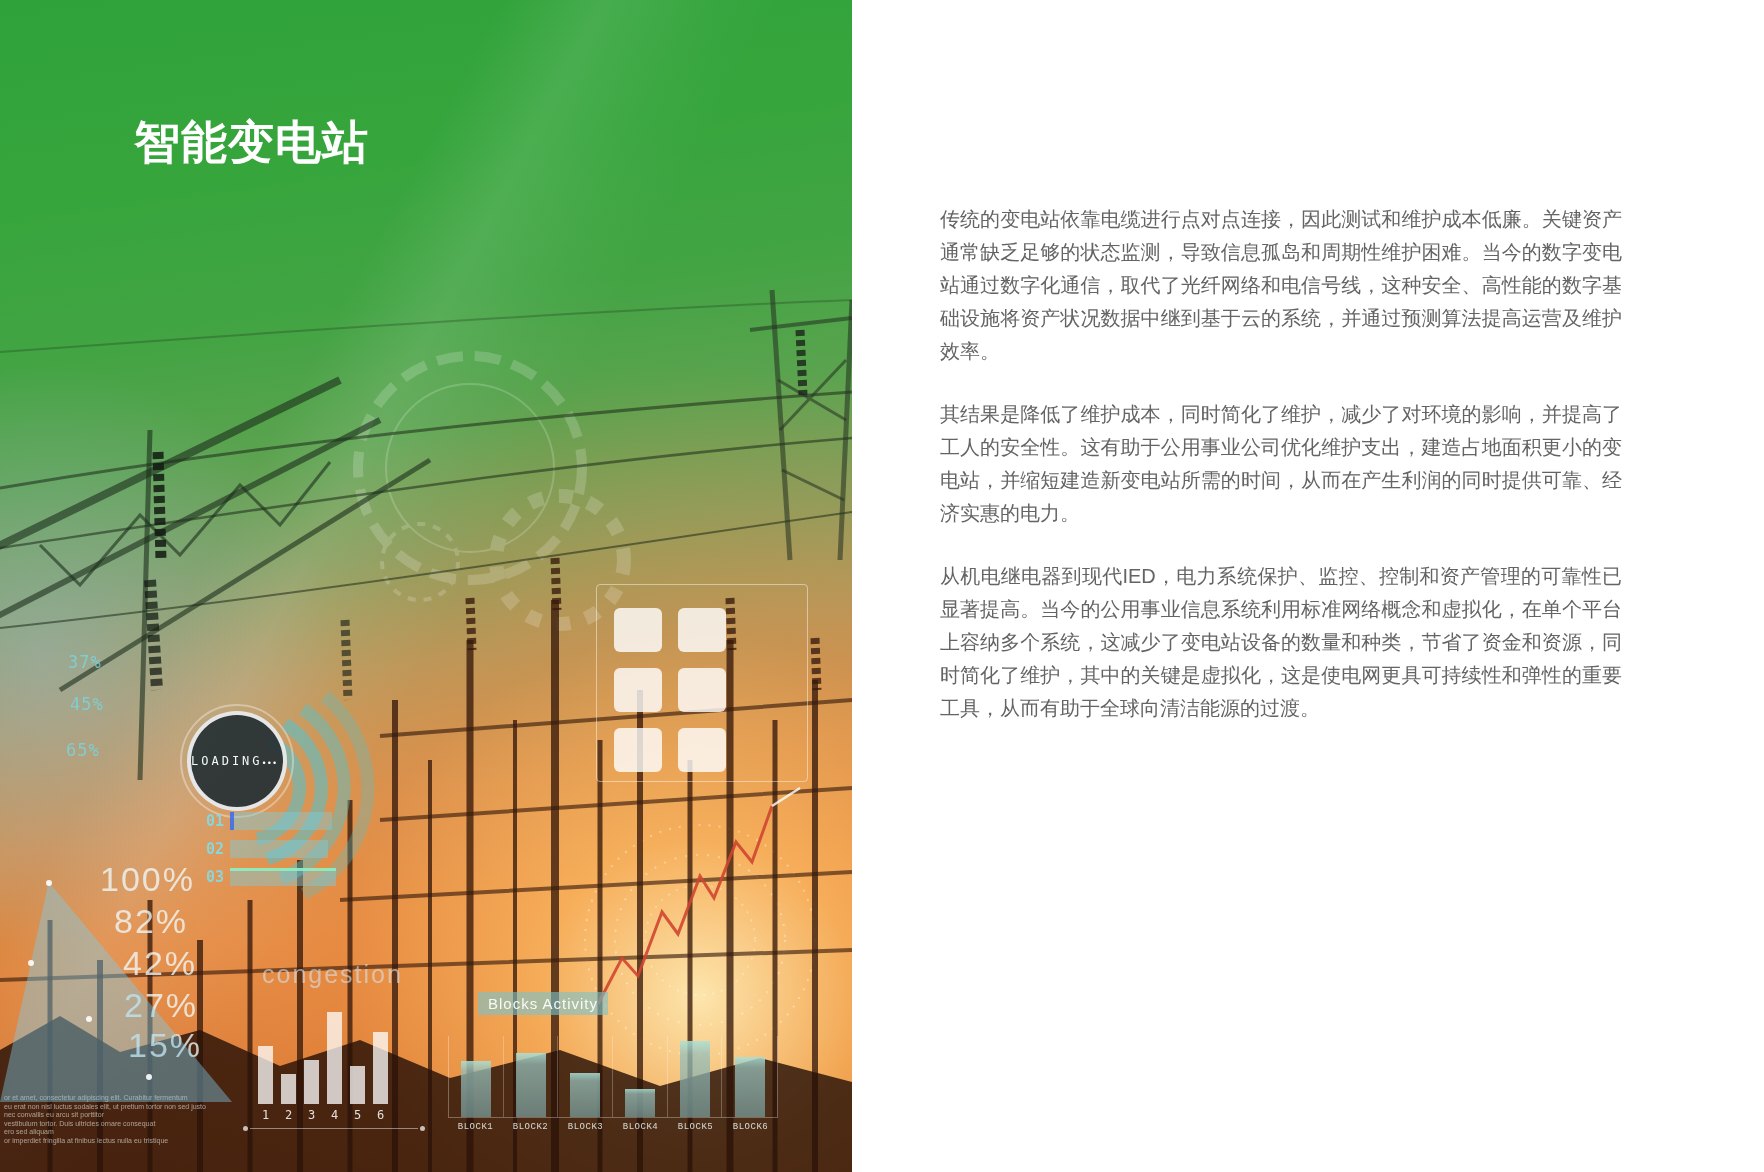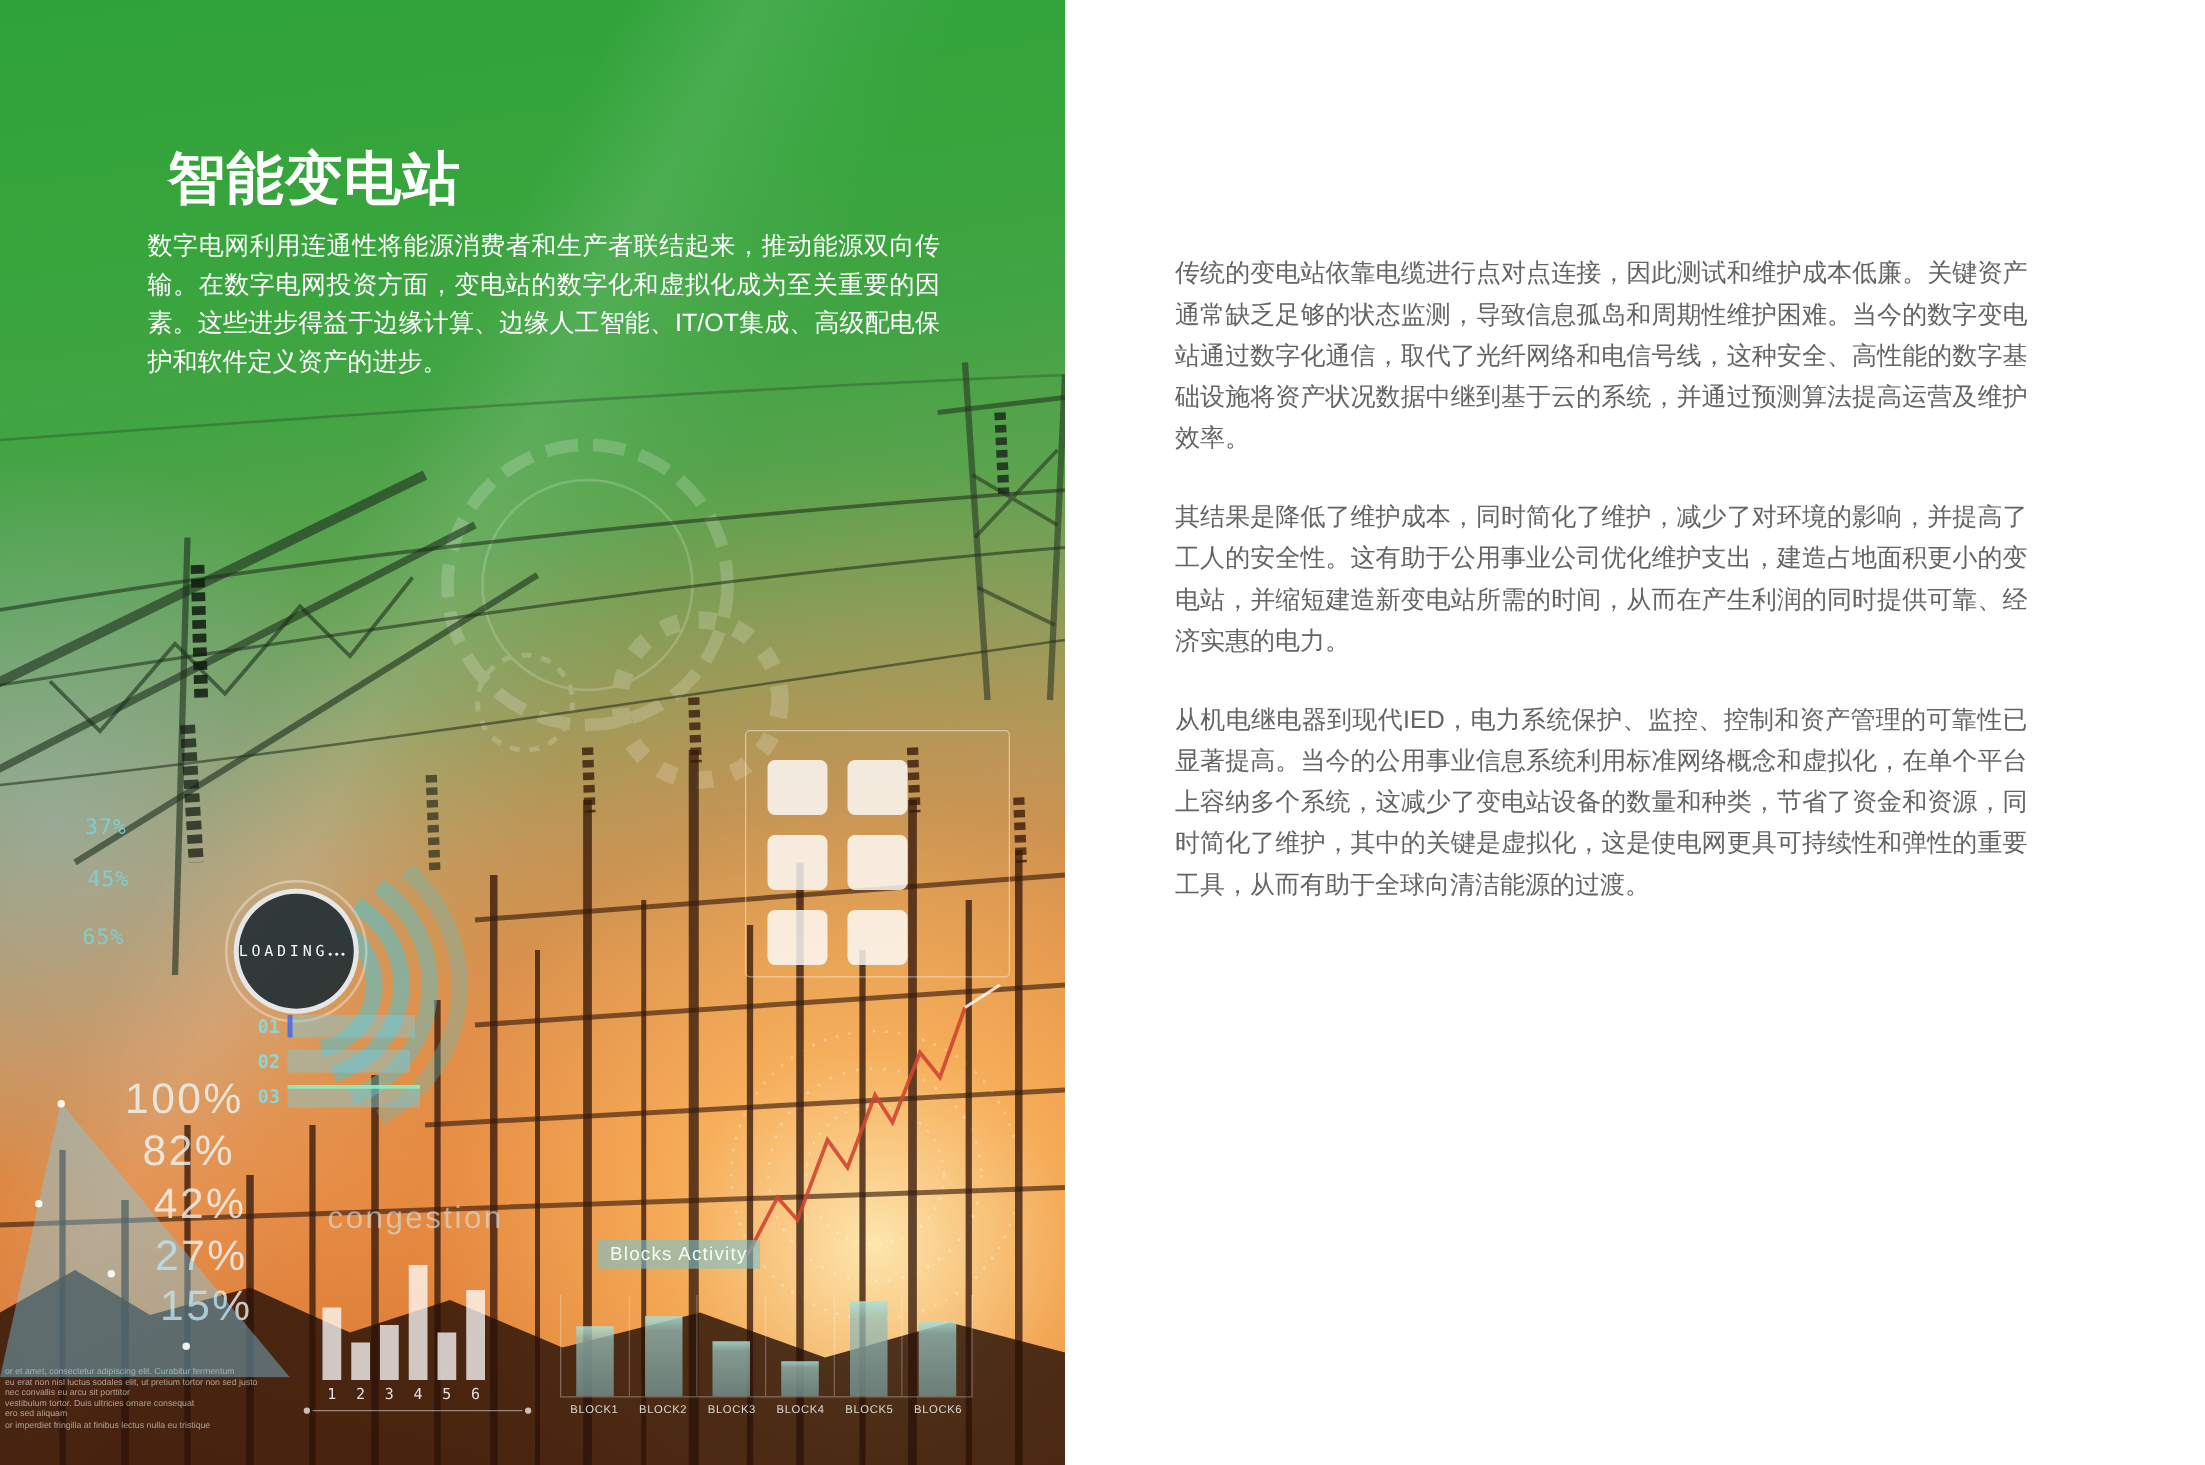--- a/index.html
+++ b/index.html
@@ -108,21 +108,21 @@
   .block-bars { position:absolute; left:448px; top:1036px; width:330px; height:82px;
     border:1px solid rgba(255,255,255,0.30); border-top:none; display:flex;
     align-items:flex-end; }
   .block-cell { width:55px; height:100%; display:flex; align-items:flex-end;
     justify-content:center; border-right:1px solid rgba(255,255,255,0.25); }
   .block-cell:last-child { border-right:none; }
   .bbar { width:30px; background:linear-gradient(180deg, rgba(170,225,215,0.85) 0%,
     rgba(150,190,185,0.75) 18%, rgba(120,160,160,0.70) 100%); }
   .block-labels { position:absolute; left:448px; top:1122px; width:330px; display:flex; }
   .block-labels span { width:55px; text-align:center; font-size:9px; letter-spacing:0.5px;
-    font-family:Liberation Sans, sans-serif; color:rgba(235,245,245,0.85); }
+    font-family:Liberation Mono, monospace; color:rgba(235,245,245,0.85); }
 
   
   .right-col { position:absolute; left:940px; top:203px; width:682px; }
   .right-col h2 { margin:0 0 26px 0; font-size:26px; font-weight:bold; color:#363636; }
   .right-col p { margin:0 0 30px 0; font-size:20px; line-height:33px; color:#646464;
     text-align:justify; }
 </style>
 </head>
 <body>
 
@@ -315,21 +315,20 @@
         <span>BLOCK1</span>
         <span>BLOCK2</span>
         <span>BLOCK3</span>
         <span>BLOCK4</span>
         <span>BLOCK5</span>
         <span>BLOCK6</span>
       </div>
     </div>
 
     <h1 class="hero-title">智能变电站</h1>
-    <p class="hero-intro">数字电网利用连通性将能源消费者和生产者联结起来，推动能源双向传输。在数字电网投资方面，变电站的数字化和虚拟化成为至关重要的因素。这些进步得益于边缘计算、边缘人工智能、IT/OT集成、高级配电保护和软件定义资产的进步。</p>
   </section>
 
   <section class="right-col">
     <p>传统的变电站依靠电缆进行点对点连接，因此测试和维护成本低廉。关键资产通常缺乏足够的状态监测，导致信息孤岛和周期性维护困难。当今的数字变电站通过数字化通信，取代了光纤网络和电信号线，这种安全、高性能的数字基础设施将资产状况数据中继到基于云的系统，并通过预测算法提高运营及维护效率。</p>
     <p>其结果是降低了维护成本，同时简化了维护，减少了对环境的影响，并提高了工人的安全性。这有助于公用事业公司优化维护支出，建造占地面积更小的变电站，并缩短建造新变电站所需的时间，从而在产生利润的同时提供可靠、经济实惠的电力。</p>
     <p>从机电继电器到现代IED，电力系统保护、监控、控制和资产管理的可靠性已显著提高。当今的公用事业信息系统利用标准网络概念和虚拟化，在单个平台上容纳多个系统，这减少了变电站设备的数量和种类，节省了资金和资源，同时简化了维护，其中的关键是虚拟化，这是使电网更具可持续性和弹性的重要工具，从而有助于全球向清洁能源的过渡。</p>
   </section>
 
 </div>
 

